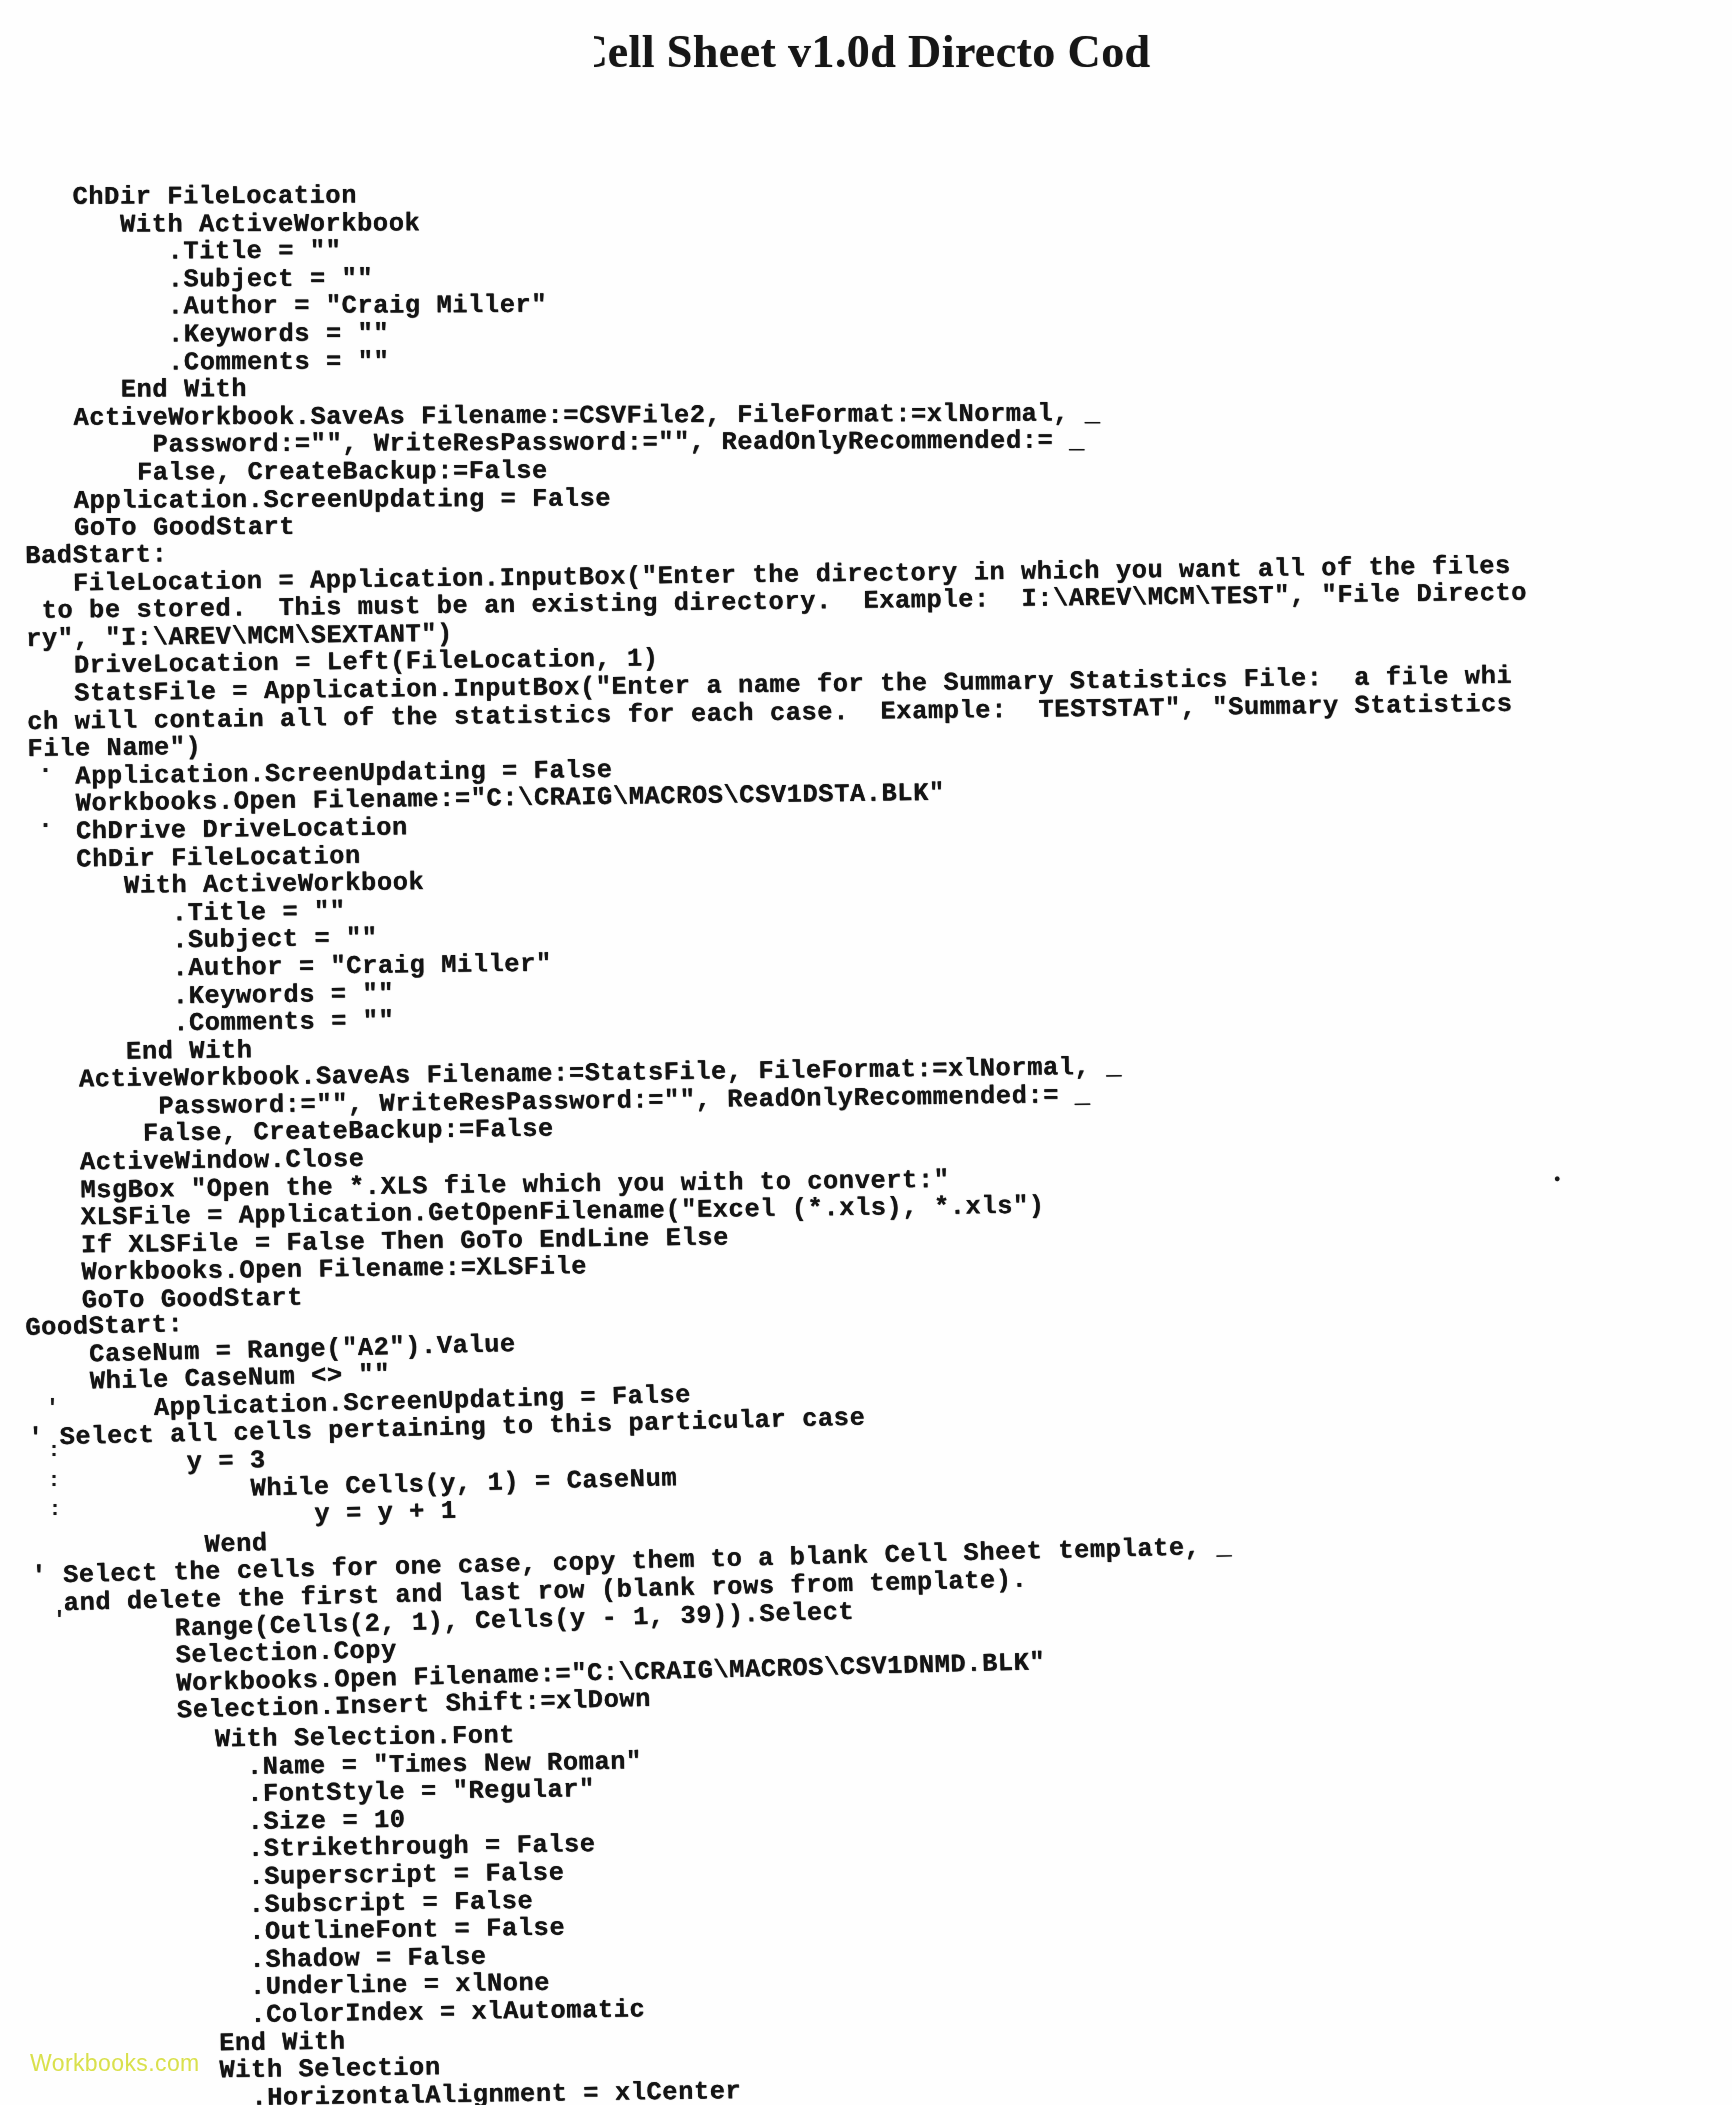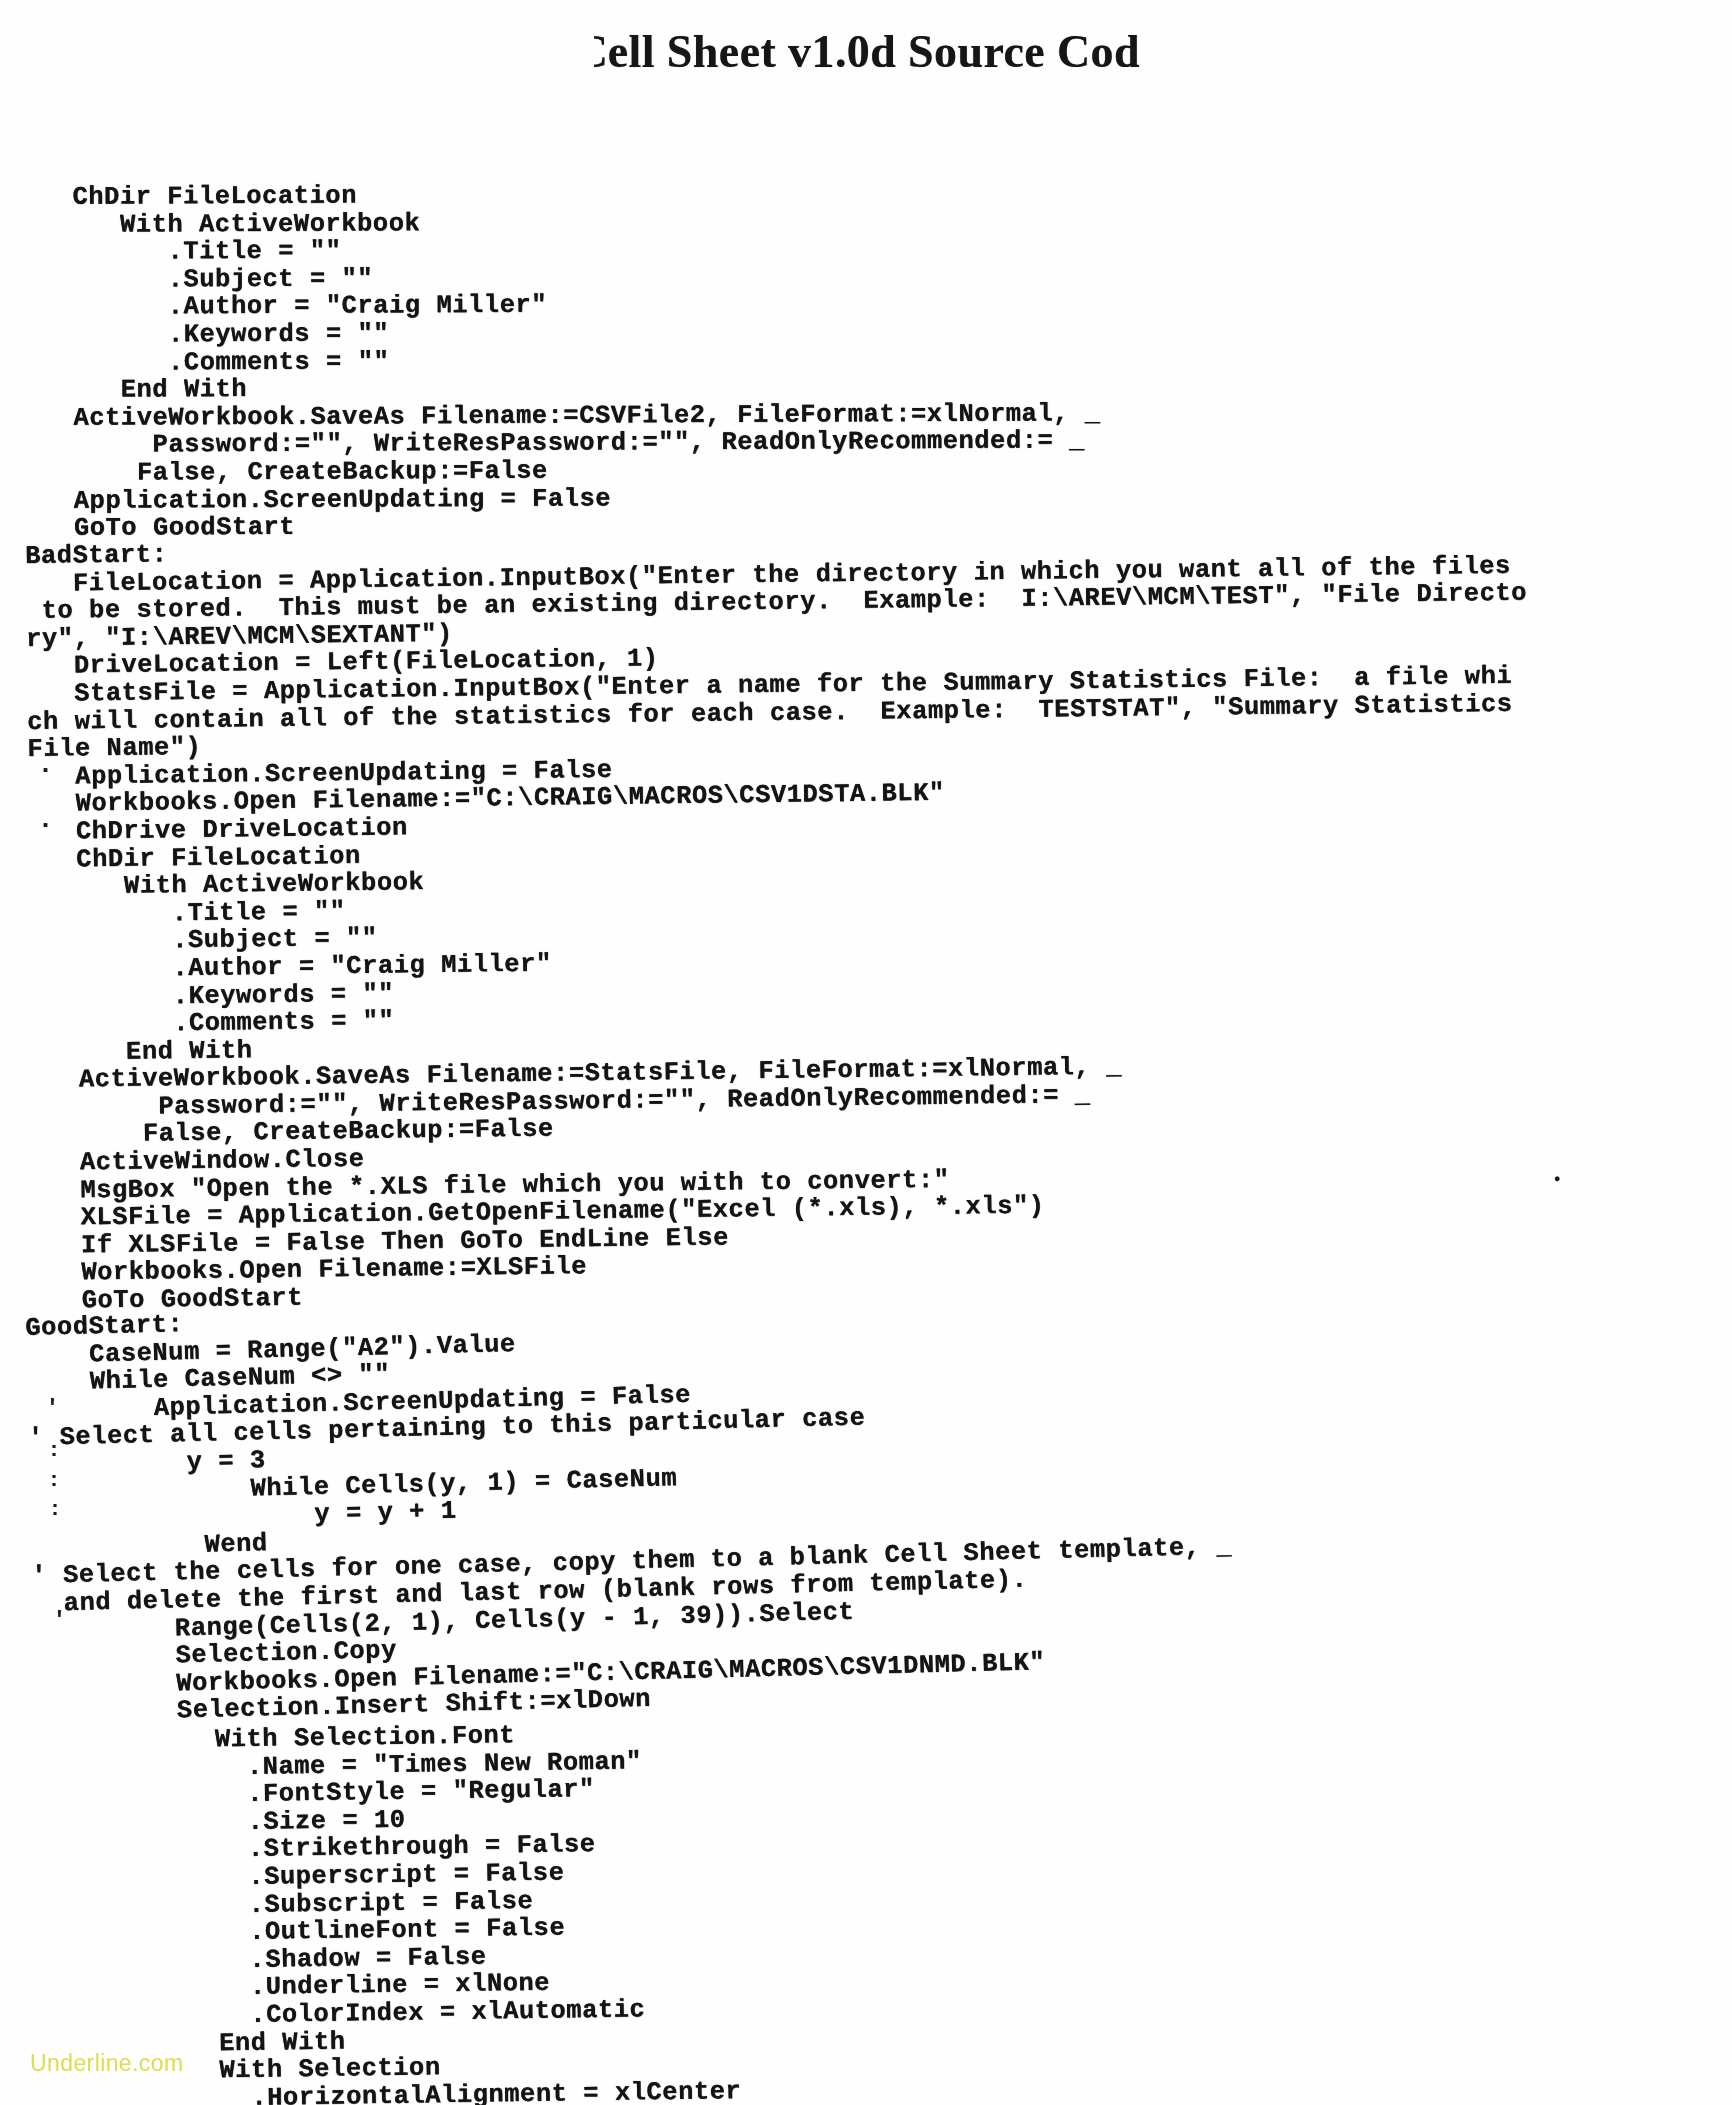--- a/index.html
+++ b/index.html
@@ -85,21 +85,21 @@
     font-size: 23px;
     font-weight: 400;
     letter-spacing: 0.4px;
   }
 </style>
 </head>
 <body>
 
 <div class="page">
 
-  <h1 class="title"><span class="cclip"><span class="cinner">C</span></span><span>ell Sheet v1.0d Source Cod</span></h1>
+  <h1 class="title"><span class="cclip"><span class="cinner">C</span></span><span>ell Sheet v1.0d Directo Cod</span></h1>
 
   <div class="code" id="code" style="color: rgb(20, 20, 20);">
       <div class="grp g0">
         <div class="line">   ChDir FileLocation</div>
         <div class="line">      With ActiveWorkbook</div>
         <div class="line">         .Title = ""</div>
         <div class="line">         .Subject = ""</div>
         <div class="line">         .Author = "Craig Miller"</div>
         <div class="line">         .Keywords = ""</div>
         <div class="line">         .Comments = ""</div>
@@ -179,16 +179,16 @@
       <span class="mark" style="left: 38px; top: 753px; font-size: 25px;">.</span>
       <span class="mark" style="left: 38px; top: 808px; font-size: 25px;">.</span>
       <span class="mark" style="left: 1554px; top: 1174px; font-size: 10.7px;">●</span>
       <span class="mark" style="left: 46px; top: 1398px; font-size: 21.4px;">'</span>
       <span class="mark" style="left: 48px; top: 1441px; font-size: 20px;">:</span>
       <span class="mark" style="left: 48px; top: 1471px; font-size: 20px;">:</span>
       <span class="mark" style="left: 49px; top: 1500px; font-size: 20px;">:</span>
       <span class="mark" style="left: 53px; top: 1610px; font-size: 21.4px;">'</span>
     </div>
 
-  <div class="watermark" id="wm" style="color: rgb(217, 224, 76);">Underline.com</div>
+  <div class="watermark" id="wm" style="color: rgb(217, 224, 76);">Workbooks.com</div>
 
 </div>
 
 
 </body></html>

